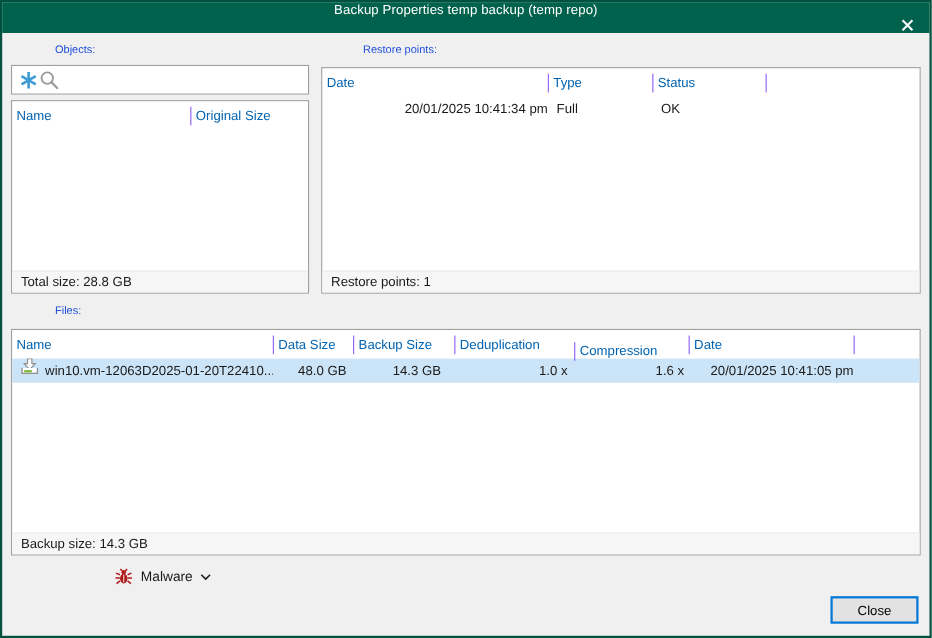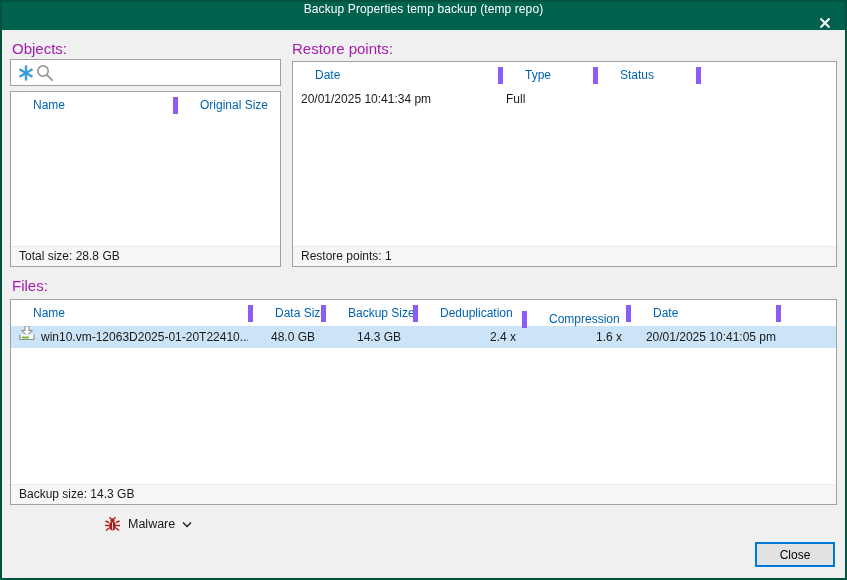--- a/index.html
+++ b/index.html
@@ -19,21 +19,21 @@
     position:absolute; left:0; top:0; right:0; height:28px;
     background:var(--titlebar,#00614c);
     display:flex; align-items:center; padding:0 10px;flex-direction:column;
   }
   .titlebar .title { color:#fff; font-size:12px; letter-spacing:.1px; }
   .titlebar .close-btn {
     margin-left:auto; width:20px; height:20px;
     display:flex; align-items:center; justify-content:center; cursor:pointer;
   }
   
-  .section-label { position:absolute; font-size:15px; color:#a21caf; }
+  .section-label { position:absolute; font-size:10px; color:#1d4ed8;margin-left:38px; }
   
   .searchbox {
     position:absolute; left:8px; top:57px; width:271px; height:27px;
     background:#fff; border:1px solid #a0a0a0;
     display:flex; align-items:center; padding:0 6px;
   }
   .searchbox input {
     flex:1; border:0; outline:0; background:transparent;
     font-family:inherit; font-size:12.5px; font-style:italic; color:#222;
     min-width:0; padding:0 2px;
@@ -42,41 +42,41 @@
   
   .panel {
     position:absolute; background:#fff; border:1px solid #a0a0a0; overflow:hidden;
   }
   .panel-objects { left:8px;  top:89px;  width:271px; height:176px; }
   .panel-restore { left:290px; top:59px; width:545px; height:206px; }
   .panel-files   { left:8px;  top:297px; width:827px; height:206px; }
   .thead { display:flex; align-items:center; height:26px; }
   .th {
     font-size:12px; color:var(--header-text,#0063b1);
-    height:17px; line-height:17px; padding-left:22px;
+    height:17px; line-height:17px; padding-left:4px;
     white-space:nowrap; overflow:hidden;
   }
-  .th.sep { border-left:5px solid #8b5cf6; }
+  .th.sep { border-left:1px solid #8b5cf6; }
   .row { display:flex; align-items:center; height:22px; font-size:12px; color:#1a1a1a; }
   .row.selected { background:var(--selection,#cce4f7); }
   .cell { white-space:nowrap; overflow:hidden; height:22px; line-height:22px; }
   .cell .ico { display:inline-block; vertical-align:middle; margin:-3px 6px 0 0; }
   .num { text-align:right; }
   .tfoot {
     position:absolute; left:0; right:0; bottom:0; height:20px;
     background:#f6f6f6; border-top:1px solid #ebebeb;
     font-size:12px; color:#1a1a1a; line-height:19px; padding-left:8px;
   }
   
   .oc-name { width:162px; padding-left:6px; }
   .oc-size { flex:1; padding-right:10px; }
   .oh-name { width:162px; }
   .oh-size { flex:1; }
   
-  .rc-date { width:205px; padding-left:8px; }
+  .rc-date { width:205px; padding-left:8px;text-align:right; }
   .rc-type { width:95px; padding-left:8px; }
   .rc-status { width:103px; padding-left:8px; }
   .rh-date { width:205px; } .rh-type { width:95px; } .rh-status { width:103px; }
   .rh-rest { flex:1; }
   
   .fc-name { width:237px; padding-left:8px; }
   .fc-data { width:73px;  padding-right:6px; }
   .fc-backup { width:92px; padding-right:12px; }
   .fc-dedup { width:109px; padding-right:6px; }
   .fc-comp { width:104px; padding-right:4px; }
@@ -148,20 +148,21 @@
   <div class="panel panel-restore">
     <div class="thead">
       <div class="th rh-date">Date</div>
       <div class="th rh-type sep">Type</div>
       <div class="th rh-status sep">Status</div>
       <div class="th rh-rest sep"></div>
     </div>
     <div class="row">
       <div class="cell rc-date">20/01/2025 10:41:34 pm</div>
       <div class="cell rc-type">Full</div>
+      <div class="cell rc-status">OK</div>
     </div>
     <div class="tfoot">Restore points: 1</div>
   </div>
 
   <div class="panel panel-files">
     <div class="thead">
       <div class="th fh-name">Name</div>
       <div class="th fh-data sep">Data Size</div>
       <div class="th fh-backup sep">Backup Size</div>
       <div class="th fh-dedup sep">Deduplication</div>
@@ -174,21 +175,21 @@
         <span class="ico">
           <svg width="16" height="16" viewBox="0 0 16 16">
             <path d="M6,1 h4 v4.5 h3 L8,11 3,5.5 h3 z" fill="#fdfdfd" stroke="#8f8f8f" stroke-width="1.1"></path>
             <path d="M1,9.5 v5 h14 v-5" fill="#fff" stroke="#8f8f8f" stroke-width="1.2"></path>
             <rect x="3" y="11.5" width="7" height="2" fill="#78b833"></rect>
           </svg>
         </span><span>win10.vm-12063D2025-01-20T22410...</span>
       </div>
       <div class="cell fc-data num">48.0 GB</div>
       <div class="cell fc-backup num">14.3 GB</div>
-      <div class="cell fc-dedup num">2.4 x</div>
+      <div class="cell fc-dedup num">1.0 x</div>
       <div class="cell fc-comp num">1.6 x</div>
       <div class="cell fc-date">20/01/2025 10:41:05 pm</div>
     </div>
     <div class="tfoot">Backup size: 14.3 GB</div>
   </div>
 
 
   <button class="tool-btn btn-malware">
     <span style="display:flex;">
       <svg width="17" height="17" viewBox="0 0 17 17">

